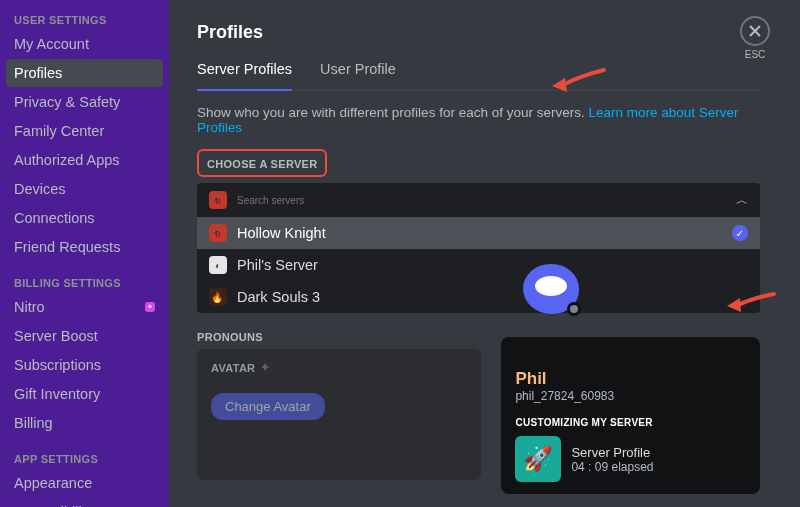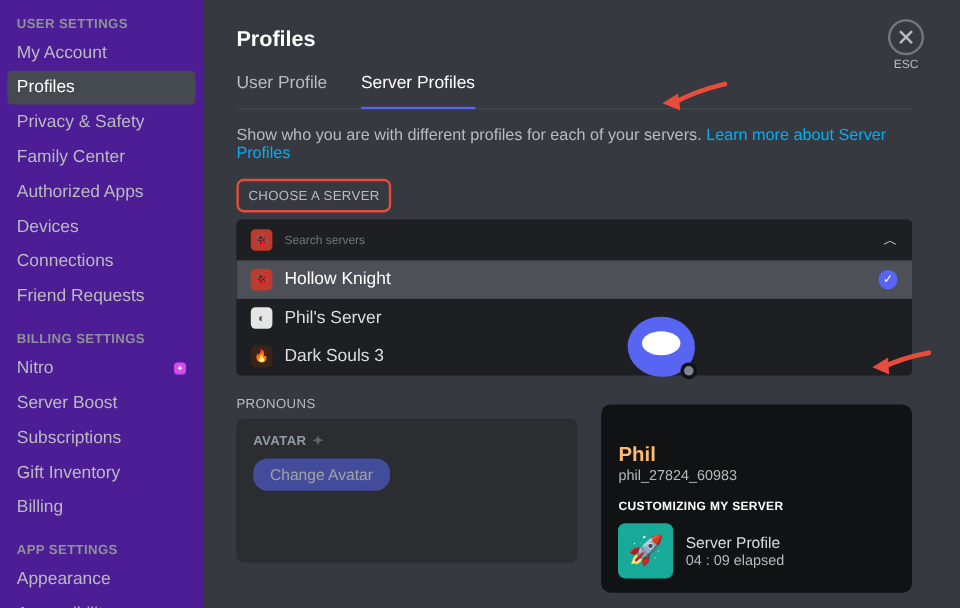--- a/index.html
+++ b/index.html
@@ -16,42 +16,42 @@
 .close-circle { width: 30px; height: 30px; border: 2px solid #72767d; border-radius: 50%; display: flex; align-items: center; justify-content: center; cursor: pointer; margin-bottom: 3px; }
 
 .page-title { font-size: 18px; font-weight: 600; color: #fff; margin-bottom: 18px; }
 .tabs { display: flex; gap: 28px; border-bottom: 1px solid #42454a; margin-bottom: 14px; }
 .tab { font-size: 14.5px; color: #b9bbbe; padding-bottom: 12px; cursor: pointer; position: relative; }
 .tab.active { color: #fff; border-bottom: 2px solid #5865f2; margin-bottom: -1px; }
 
 .description { font-size: 13.5px; color: #b9bbbe; margin-bottom: 14px; }
 .description a { color: #00aff4; text-decoration: none; }
 
-.field-label { font-size: 11px; font-weight: 400; color: #b9bbbe; letter-spacing: 0.3px; margin-bottom: 6px; }
+.field-label { font-size: 11px; font-weight: 700; color: #b9bbbe; letter-spacing: 0.3px; margin-bottom: 6px; }
 .choose-highlight { display: inline-block; border: 2px solid #e74c3c; border-radius: 6px; padding: 3px 8px; margin-bottom: 6px; }
 
 .dropdown { background: #1e1f22; border-radius: 4px; overflow: hidden; margin-bottom: 18px; position: relative; }
 .search-row { display: flex; align-items: center; padding: 8px 12px; font-size: 14px; color: #72767d; }
 .search-row input { background: transparent; border: none; color: #ef4444; font-size: 10px; flex: 1; outline: none; }
 .server-row { display: flex; align-items: center; padding: 7px 12px; font-size: 14.5px; color: #dcddde; cursor: pointer; }
 .server-row.selected { background: #4e5058; color: #fff; }
 .server-icon { width: 18px; height: 18px; border-radius: 4px; margin-right: 10px; display: inline-flex; align-items: center; justify-content: center; font-size: 10px; flex-shrink: 0; }
 .checkmark { width: 16px; height: 16px; background: #5865f2; border-radius: 50%; margin-left: auto; display: flex; align-items: center; justify-content: center; color: #fff; font-size: 10px; }
 .chevron-up { margin-left: auto; font-size: 12px; color: #dcddde; }
 
 .two-col { display: flex; gap: 20px; }
 .left-col { flex: 1.1; }
 .right-col { flex: 1; position: relative; }
 
 .input-box { background: #1e1f22; border-radius: 3px; padding: 10px 12px; font-size: 14px; color: #72767d; margin-bottom: 20px; }
 .input-box input { background: transparent; border: none; color: #dcddde; font-size: 14px; width: 100%; outline: none; }
 
 .avatar-section { background: #2b2d31; border-radius: 6px; padding: 12px 14px 60px; position: relative; overflow: visible; }
 .avatar-label { font-size: 11px; font-weight: 700; color: #949ba4; letter-spacing: 0.3px; display: flex; align-items: center; gap: 5px; margin-bottom: 8px; }
-.change-avatar-btn { background: #5865f2; color: #fff; font-size: 13px; padding: 6px 14px; border-radius: 12px; border: none; cursor: pointer; opacity: 0.55; }
+.change-avatar-btn { background: #5865f2; color: #fff; font-size: 13px; padding: 6px 14px; border-radius: 12px; border: none; cursor: pointer; opacity: 0.55; margin-top: 11px; }
 .cards { position: absolute; bottom: -30px; left: 60px; }
 
 .profile-card { background: #111214; border-radius: 8px; padding: 12px 14px; position: relative; }
 .blob-bg { position: absolute; top: -35px; left: 22px; width: 56px; height: 50px; background: #5865f2; border-radius: 50% 50% 48% 52%; }
 .blob-inner { position: absolute; left: 12px; top: 12px; width: 32px; height: 20px; background: #fff; border-radius: 50%; }
 .status-dot { position: absolute; bottom: -2px; right: -2px; width: 14px; height: 14px; background: #80848e; border: 3px solid #111214; border-radius: 50%; }
 
 .profile-name { font-size: 17px; font-weight: 700; color: #fdba74; margin-top: 20px; }
 .profile-tag { font-size: 12px; color: #b5bac1; margin-bottom: 14px; }
 .profile-subhead { font-size: 10px; font-weight: 700; color: #fff; letter-spacing: 0.3px; margin-bottom: 8px; }
@@ -107,22 +107,22 @@
       <svg width="14" height="14" viewBox="0 0 14 14">
           <path d="M2 2 L12 12 M12 2 L2 12" stroke="#b9bbbe" stroke-width="2"></path>
         </svg>
     </div>
     <div>ESC</div>
   </div>
 
   <div class="page-title">Profiles</div>
 
   <div class="tabs">
+    <div class="tab active">Server Profiles</div>
     <div class="tab">User Profile</div>
-    <div class="tab active">Server Profiles</div>
   </div>
 
   <div class="description">
     <span>Show who you are with different profiles for each of your servers.</span>
     <a href="#">Learn more about Server Profiles</a>
   </div>
 
   <div class="choose-highlight">
     <span class="field-label">CHOOSE A SERVER</span>
   </div>

